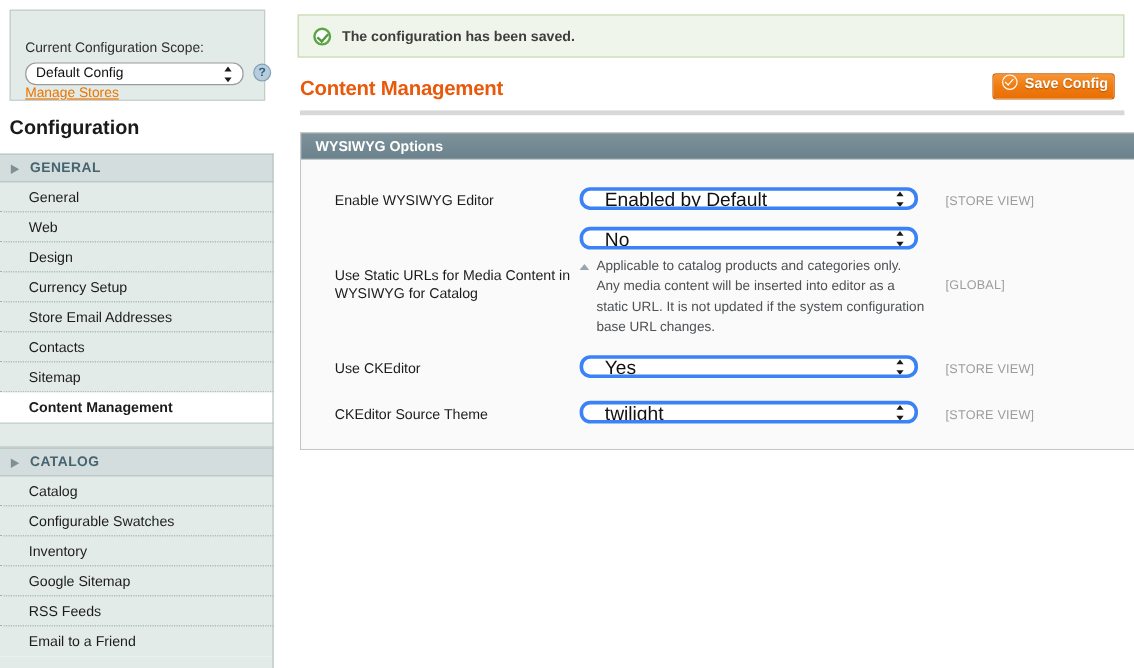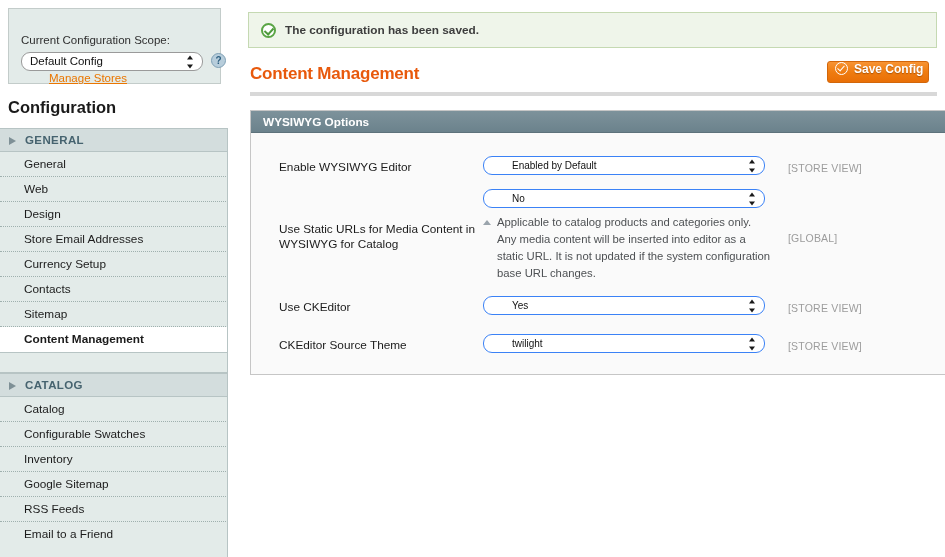--- a/index.html
+++ b/index.html
@@ -69,21 +69,20 @@
     font-size: 10px; font-weight: bold;
     text-align: center; line-height: 13px;
     cursor: pointer;
   }
   .manage-stores {
     position: absolute; left: 12px; top: 63px;
     font-size: 11.5px;
     color: #ea7601;
     text-decoration: underline;
     cursor: pointer;
-    margin-left: 28px;
   }
   .config-heading {
     position: absolute; left: 8px; top: 98px;
     font-size: 16.5px; font-weight: bold;
     color: #1a1a1a;
   }
 
   .nav {
     position: absolute; left: 0; top: 128px;
     width: 228px;
@@ -276,26 +275,26 @@
     padding-left: 28px;
     padding-top: 3px;
     font-size: 11.8px;
     color: #1b1b1b;
     line-height: 15px;
   }
   .field-control { width: 295px; }
   .fld-select {
     position: relative;
     width: 282px; height: 19px;
-    border: 1px solid #3b82f6;
+    border: 3px solid #3b82f6;
     border-radius: 9px;
     background: #ffffff;
-    font-size: 10px;
+    font-size: 16px;
     color: #111111;
-    padding-left: 28px;
+    padding-left: 18px;
     line-height: 17px;
     cursor: default;
     overflow: hidden;
     white-space: nowrap;
   }
   .field-scope {
     padding-top: 4px;
     padding-left: 10px;
     font-size: 10.5px;
     color: #9c9c9c;
@@ -345,22 +344,22 @@
     <div class="nav">
 
       <div class="nav-section-header">
         <span class="tri"></span>
         <span>GENERAL</span>
       </div>
       <div class="nav-list">
         <div class="nav-item">General</div>
         <div class="nav-item">Web</div>
         <div class="nav-item">Design</div>
+        <div class="nav-item">Currency Setup</div>
         <div class="nav-item">Store Email Addresses</div>
-        <div class="nav-item">Currency Setup</div>
         <div class="nav-item">Contacts</div>
         <div class="nav-item">Sitemap</div>
         <div class="nav-item active">Content Management</div>
       </div>
 
       <div class="nav-gap"></div>
 
       <div class="nav-section-header">
         <span class="tri"></span>
         <span>CATALOG</span>

